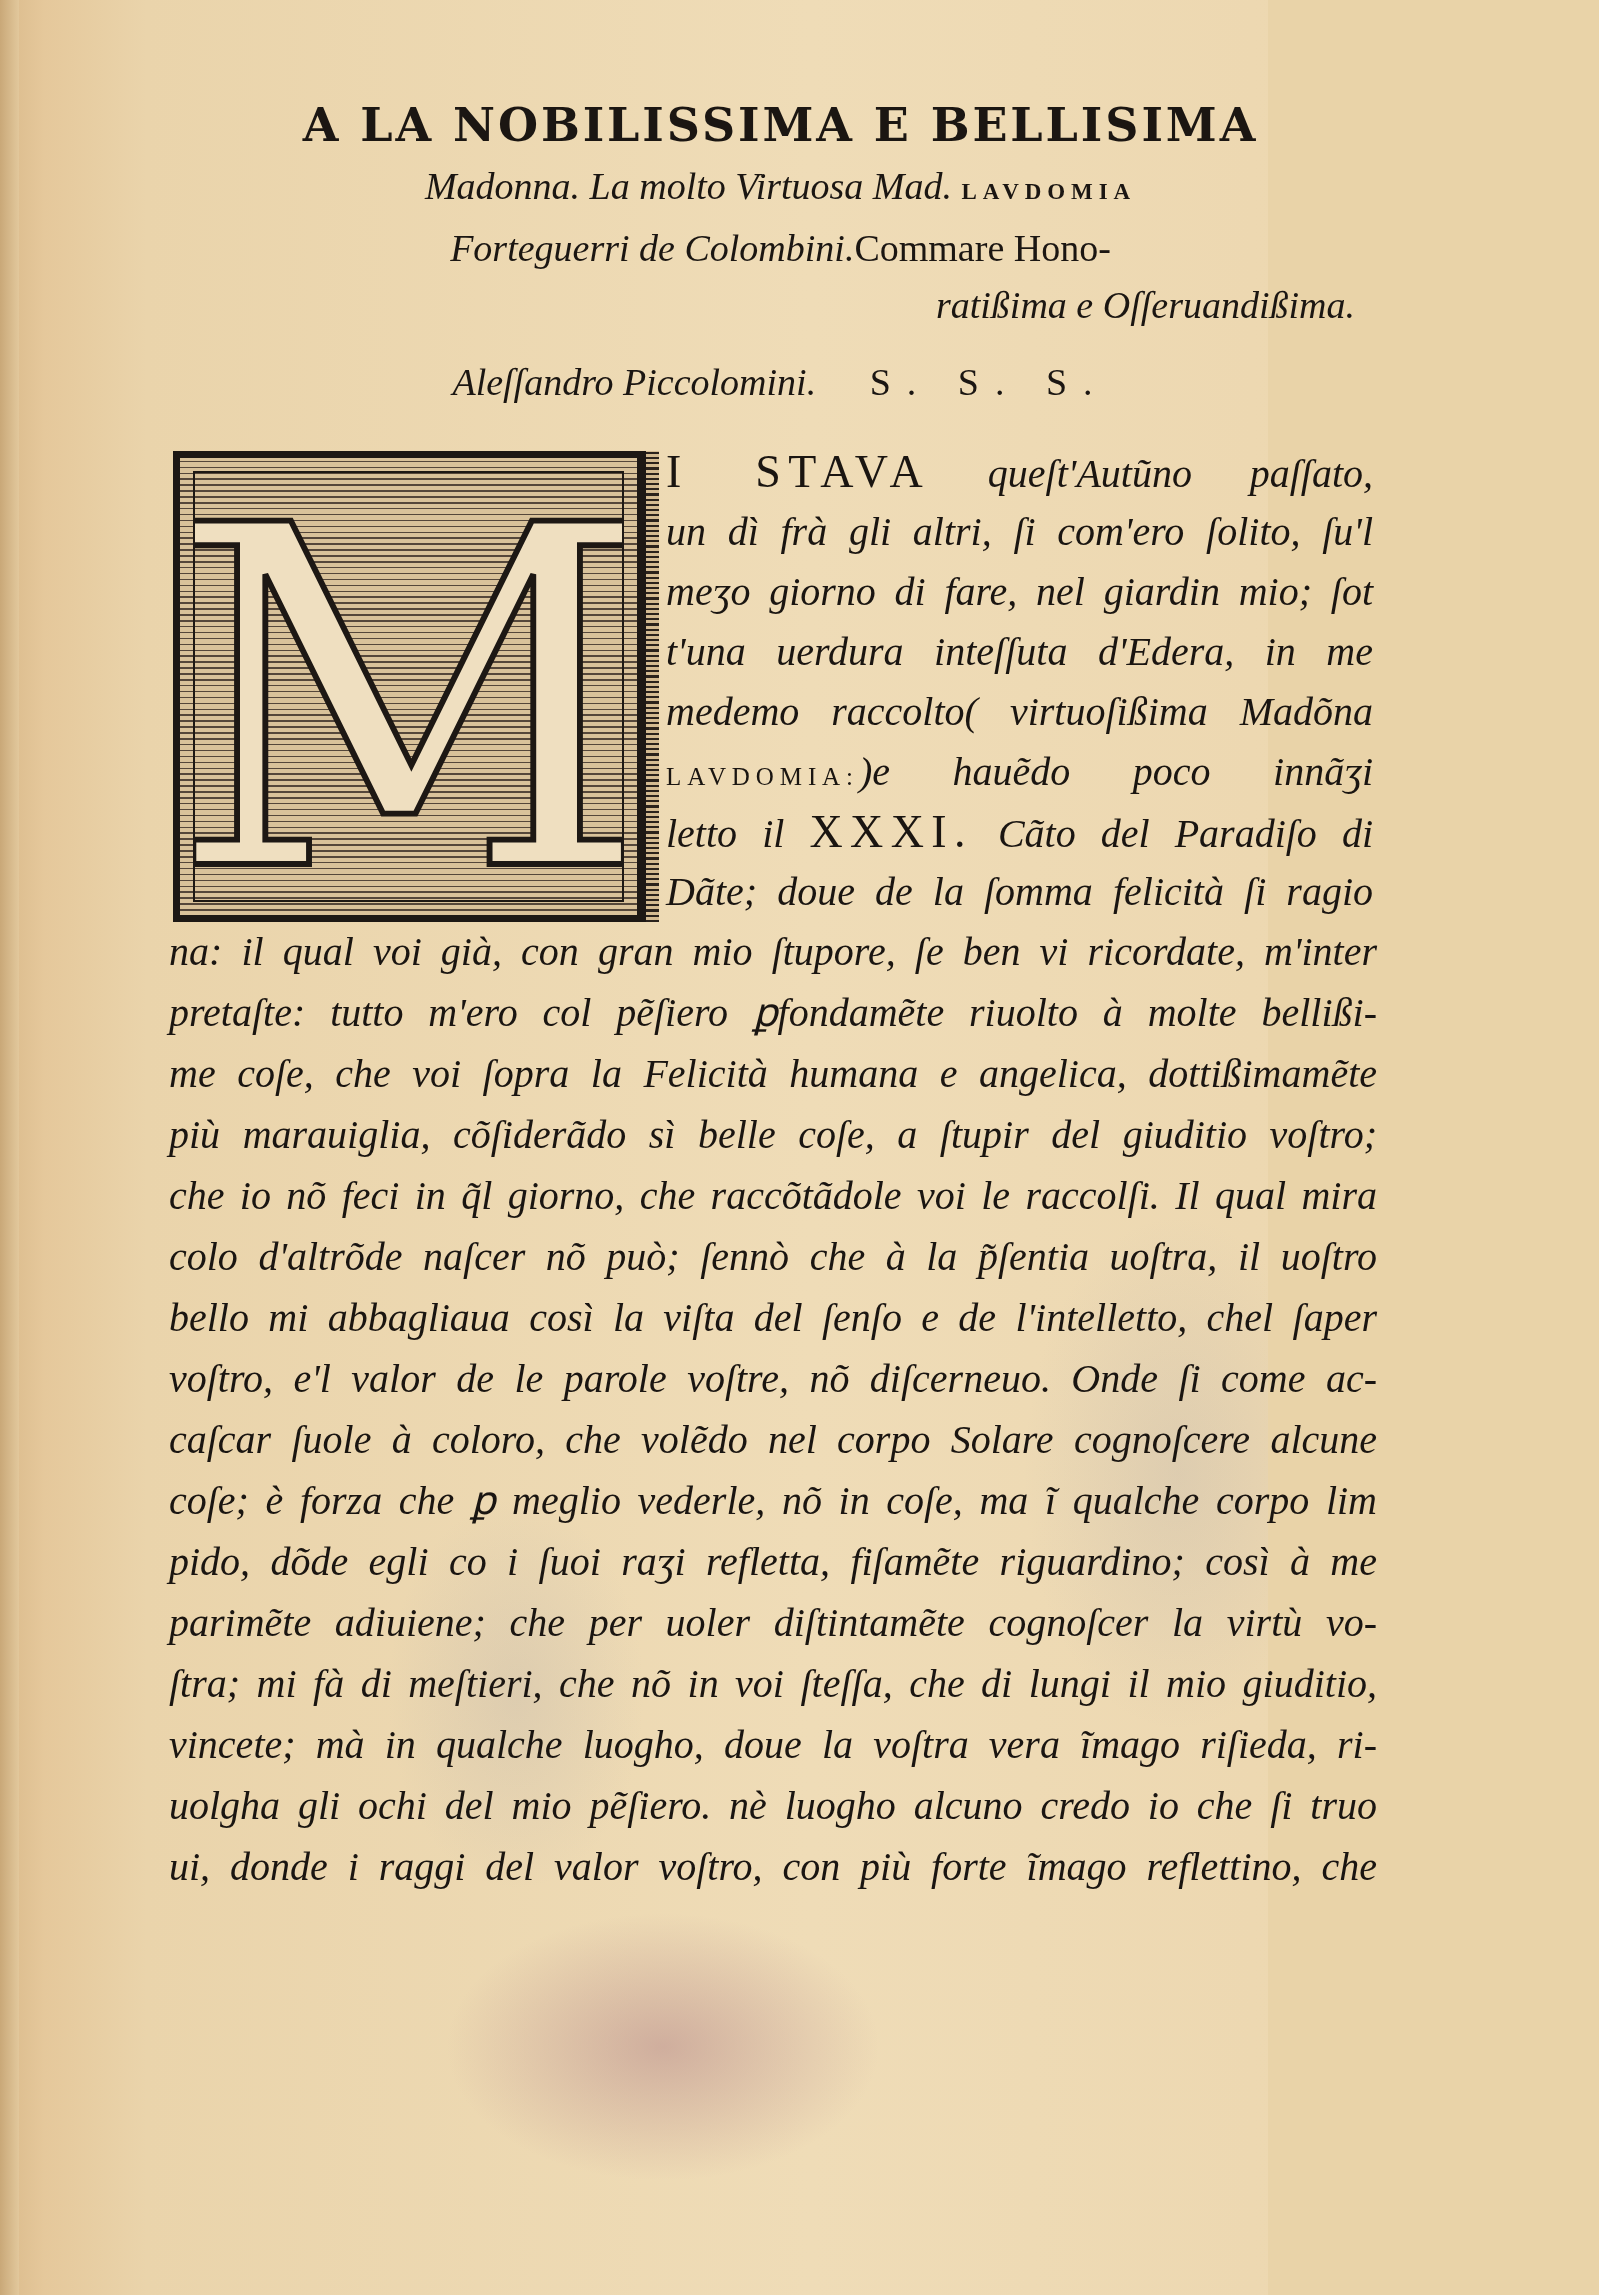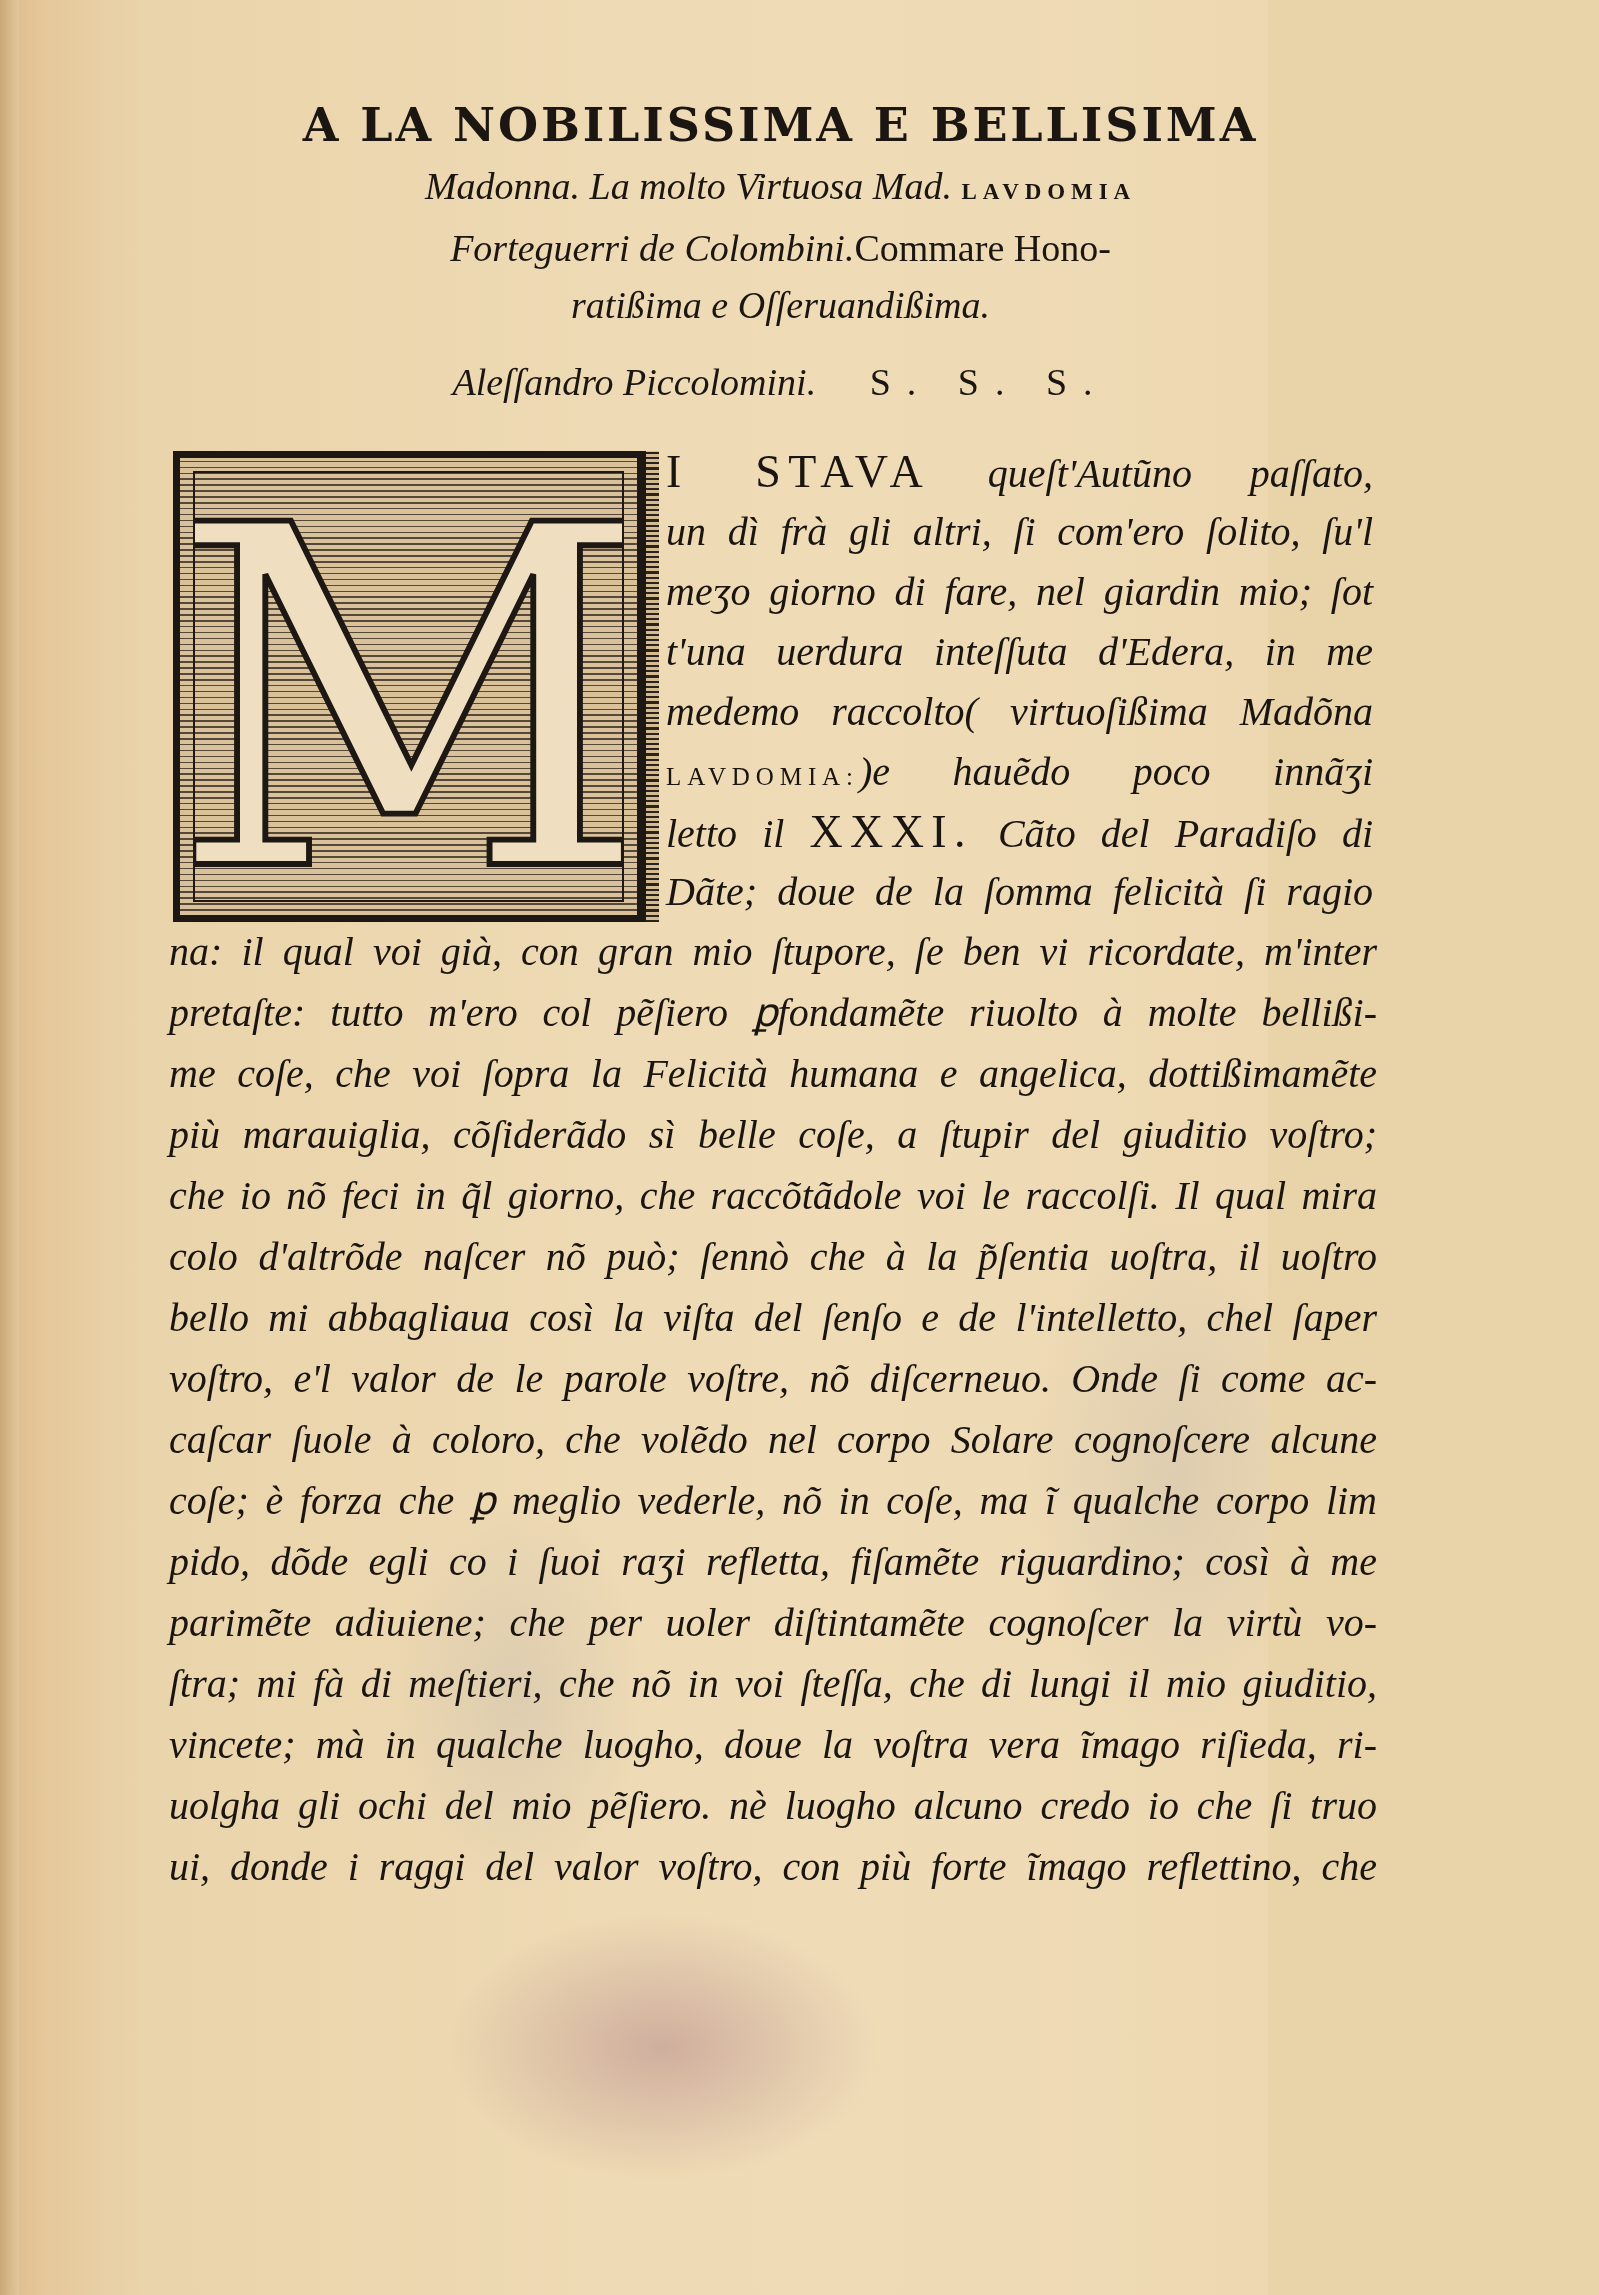--- a/index.html
+++ b/index.html
@@ -25,21 +25,21 @@
     position: absolute; left: 206px; top: 92px; width: 1149px;
     text-align: center;
   }
   .h-line1 {
     font-family: "DejaVu Serif", serif; font-weight: bold;
     font-size: 46px; letter-spacing: 2.9px; line-height: 66px;
   }
   .h-line {
     font-family: "Liberation Serif", serif; font-size: 38px; line-height: 57px;
   }
-  .it { font-style: italic; }
+  .it { font-style: italic; text-align: right; }
   .sc { font-size: 23px; letter-spacing: 5.9px; font-variant: small-caps; font-weight: bold; }
   .salute {
     position: absolute; left: 206px; top: 353px; width: 1149px; text-align: center;
     font-family: "Liberation Serif", serif; font-size: 38px; line-height: 59px;
   }
   .salute .sss { margin-left: 44px; letter-spacing: 16px; }
   .initial {
     position: absolute; left: 173px; top: 451px; width: 471px; height: 471px;
     border: 7.4px solid #1d1814; box-sizing: border-box;
     background: repeating-linear-gradient(0deg, #d9c29a 0px, #d9c29a 4.4px, #55473a 4.4px, #55473a 5.9px);

